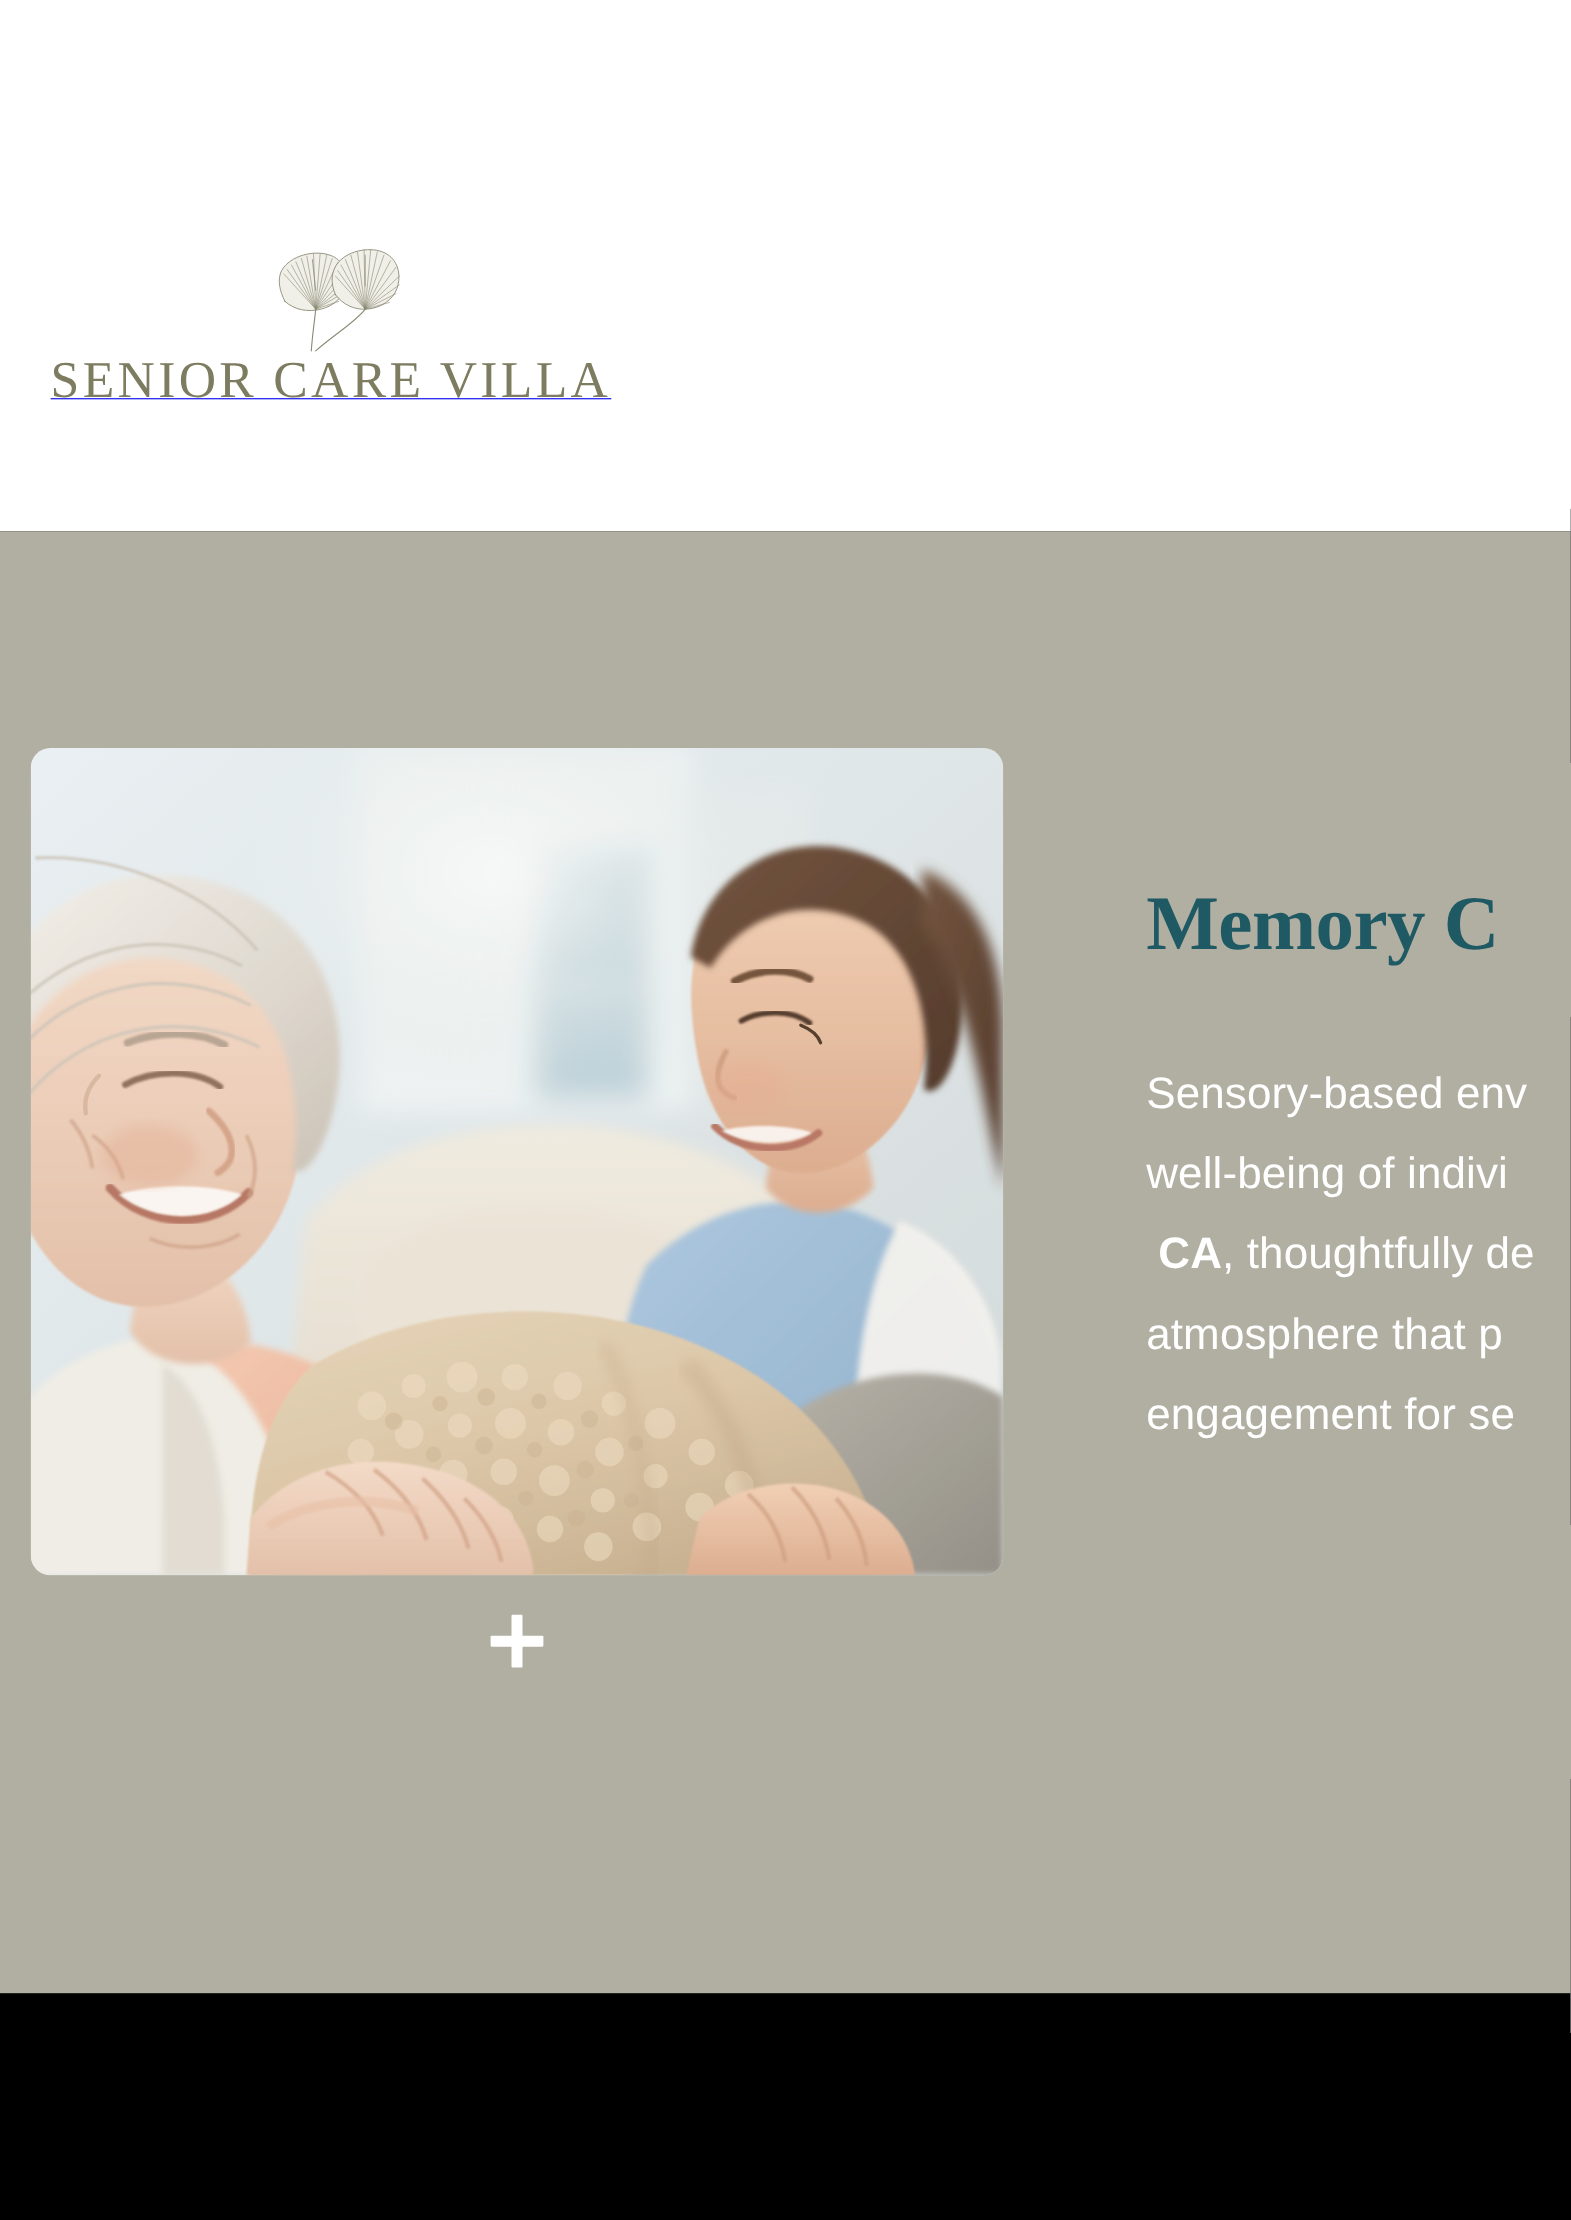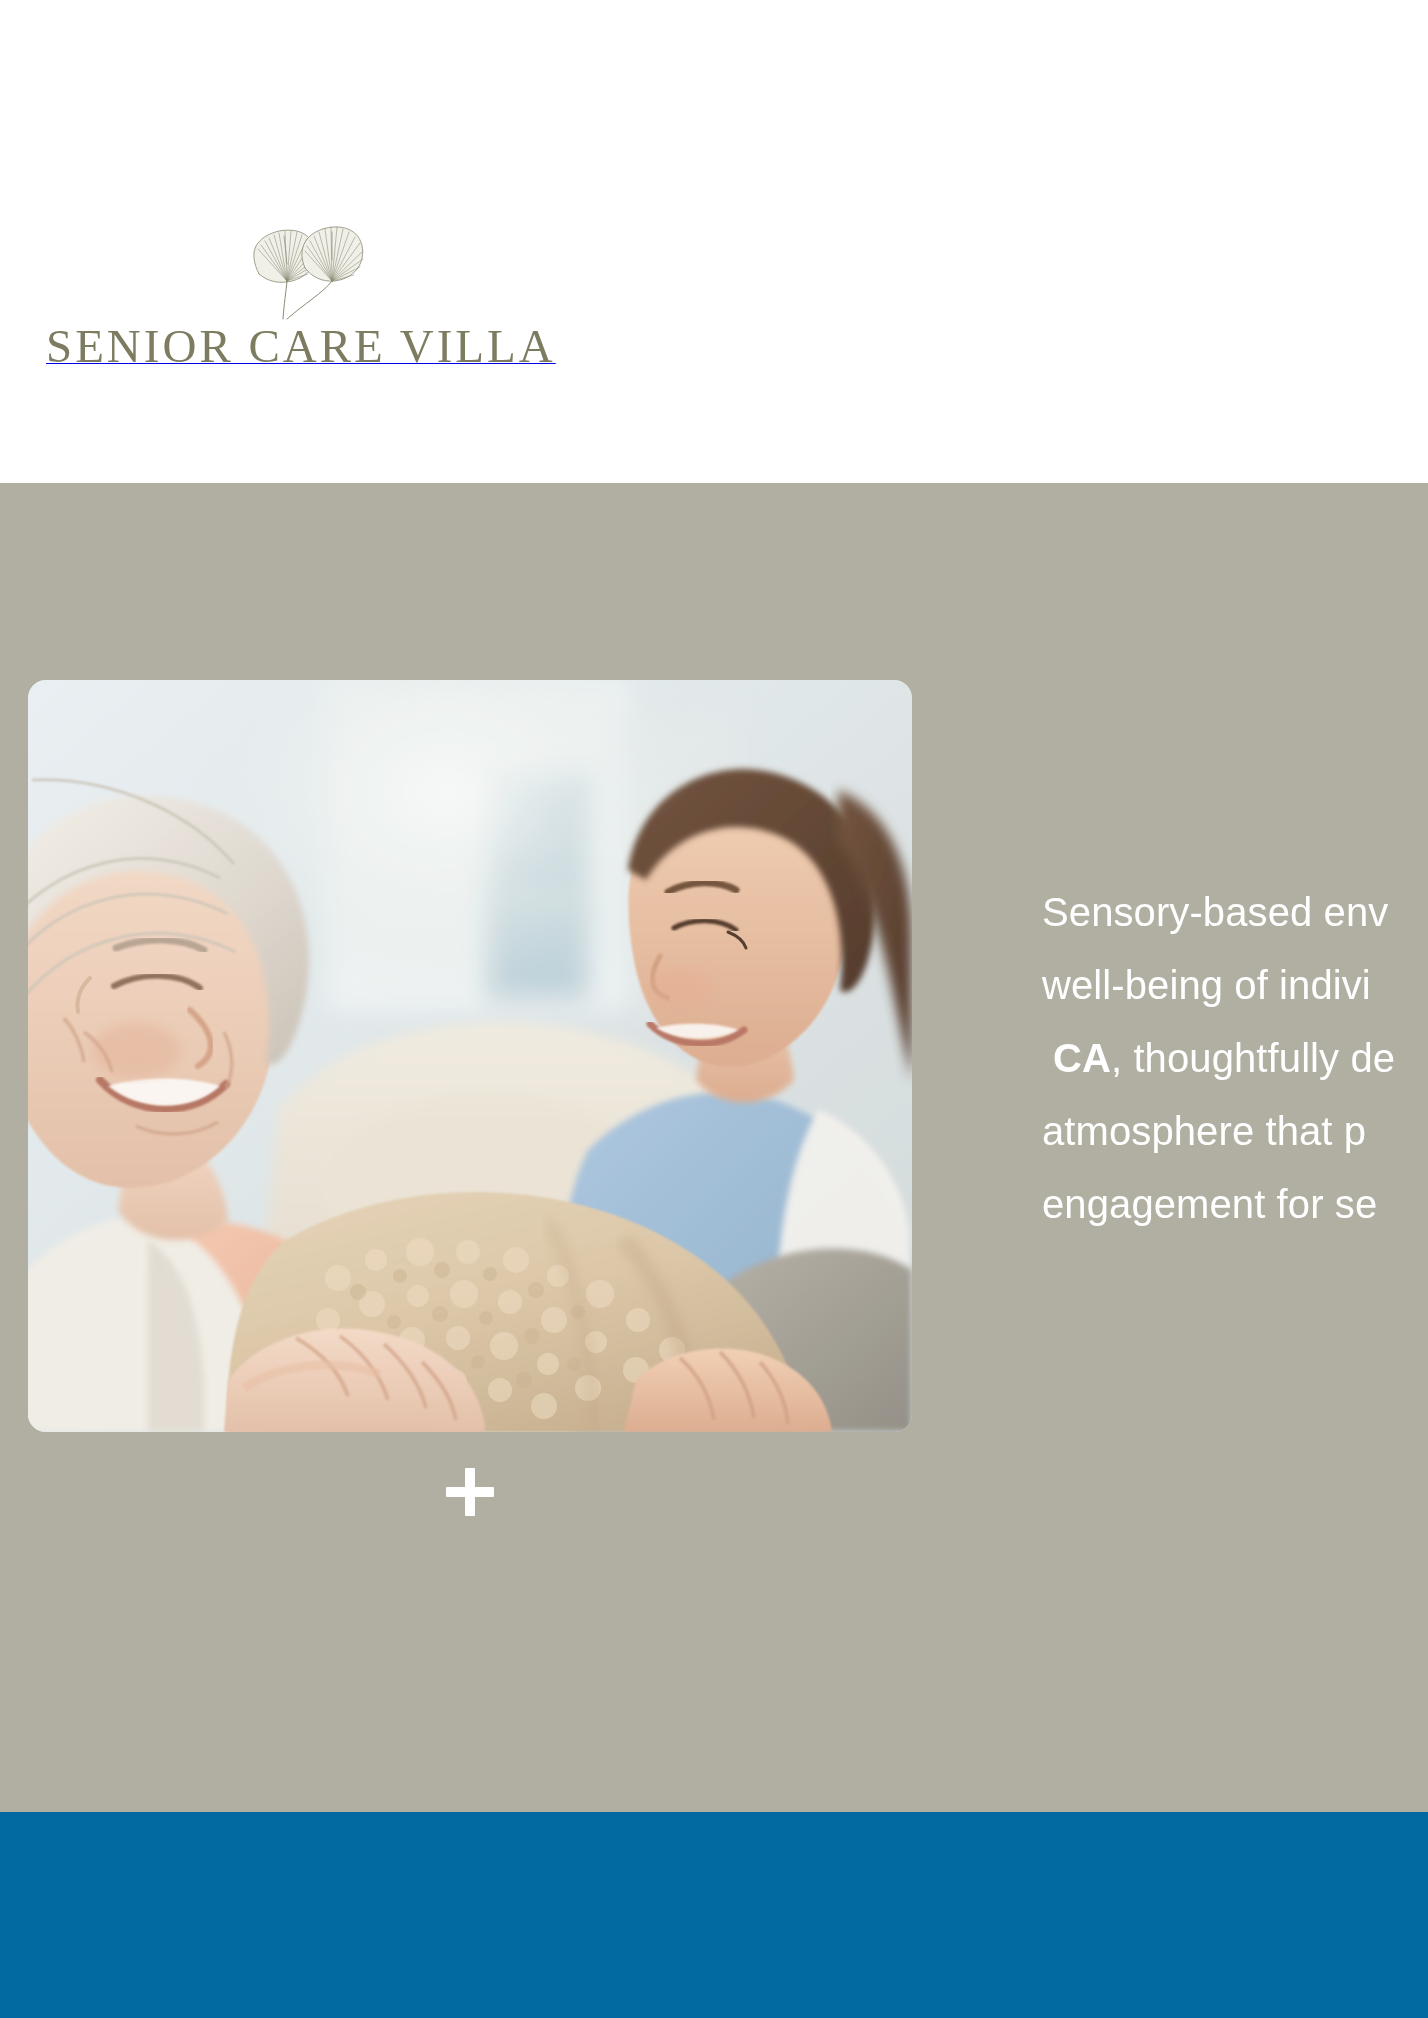--- a/index.html
+++ b/index.html
@@ -10,21 +10,21 @@
     height: 2018px;
     background: #ffffff;
     font-family: "Liberation Sans", sans-serif;
     overflow: hidden;
   }
 
   .page {
     position: relative;
     width: 1428px;
     height: 2018px;
-    background: #0369a1;
+    background: #000000;
     overflow: hidden;
   }
 
   
   .site-header {
     position: absolute;
     left: 0; top: 0;
     width: 1428px;
     height: 483px;
     background: #ffffff;
@@ -458,20 +458,21 @@
 
       <button class="expand-toggle" type="button">
         <span class="plus-glyph"></span>
       </button>
     </div>
 
     <div class="copy-column">
 
       <h2 class="section-heading">
         <br>
+        <span class="heading-line">Memory C</span>
       </h2>
 
       <p class="section-body">
         <span class="copy-line">Sensory-based env</span>
         <span class="copy-line">well-being of indivi</span>
         <span class="copy-line"><span class="emph">CA</span><span>, thoughtfully de</span></span>
         <span class="copy-line">atmosphere that p</span>
         <span class="copy-line">engagement for se</span>
       </p>
 

